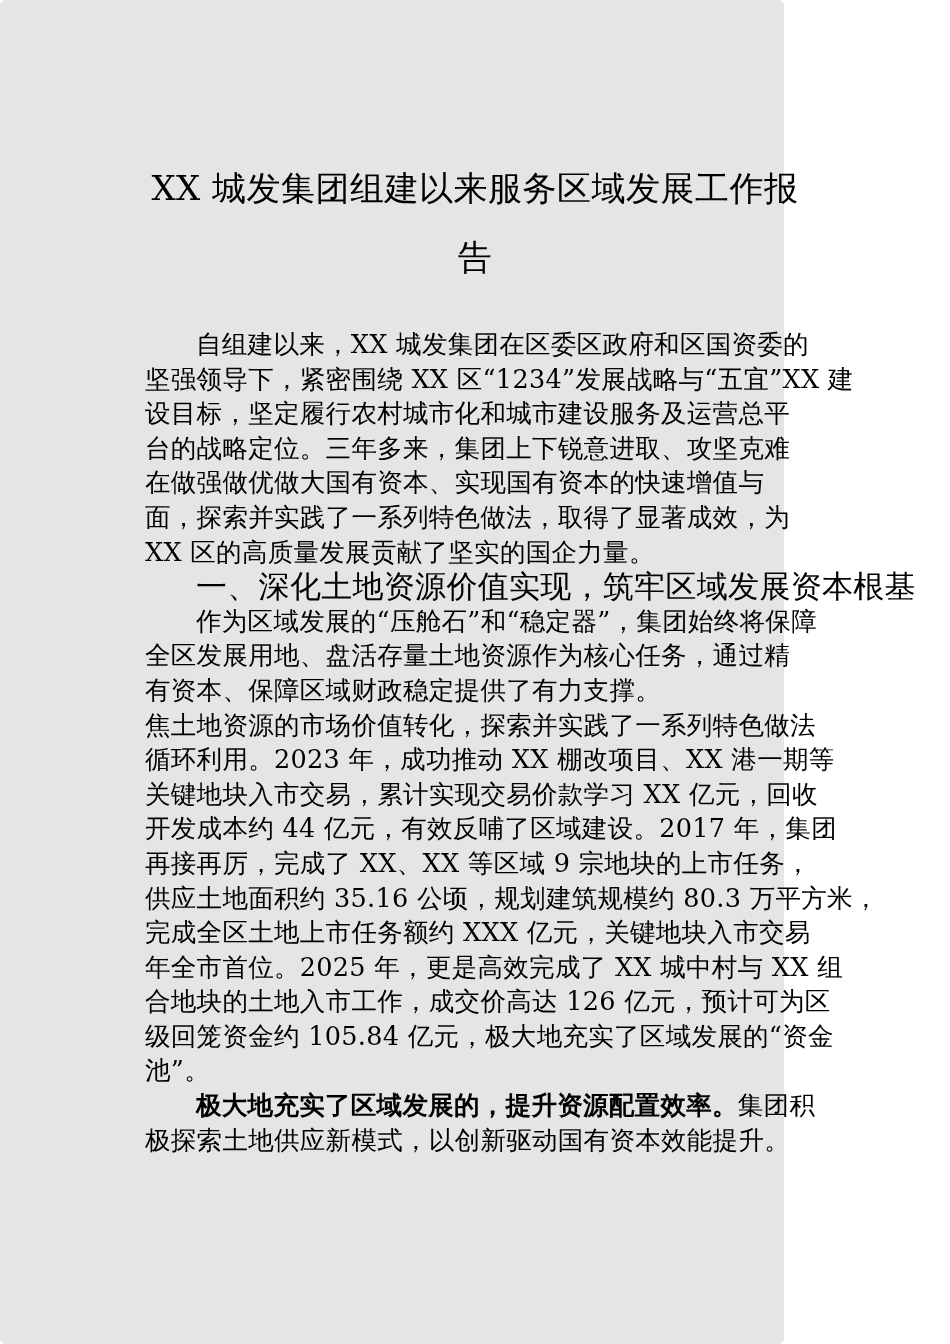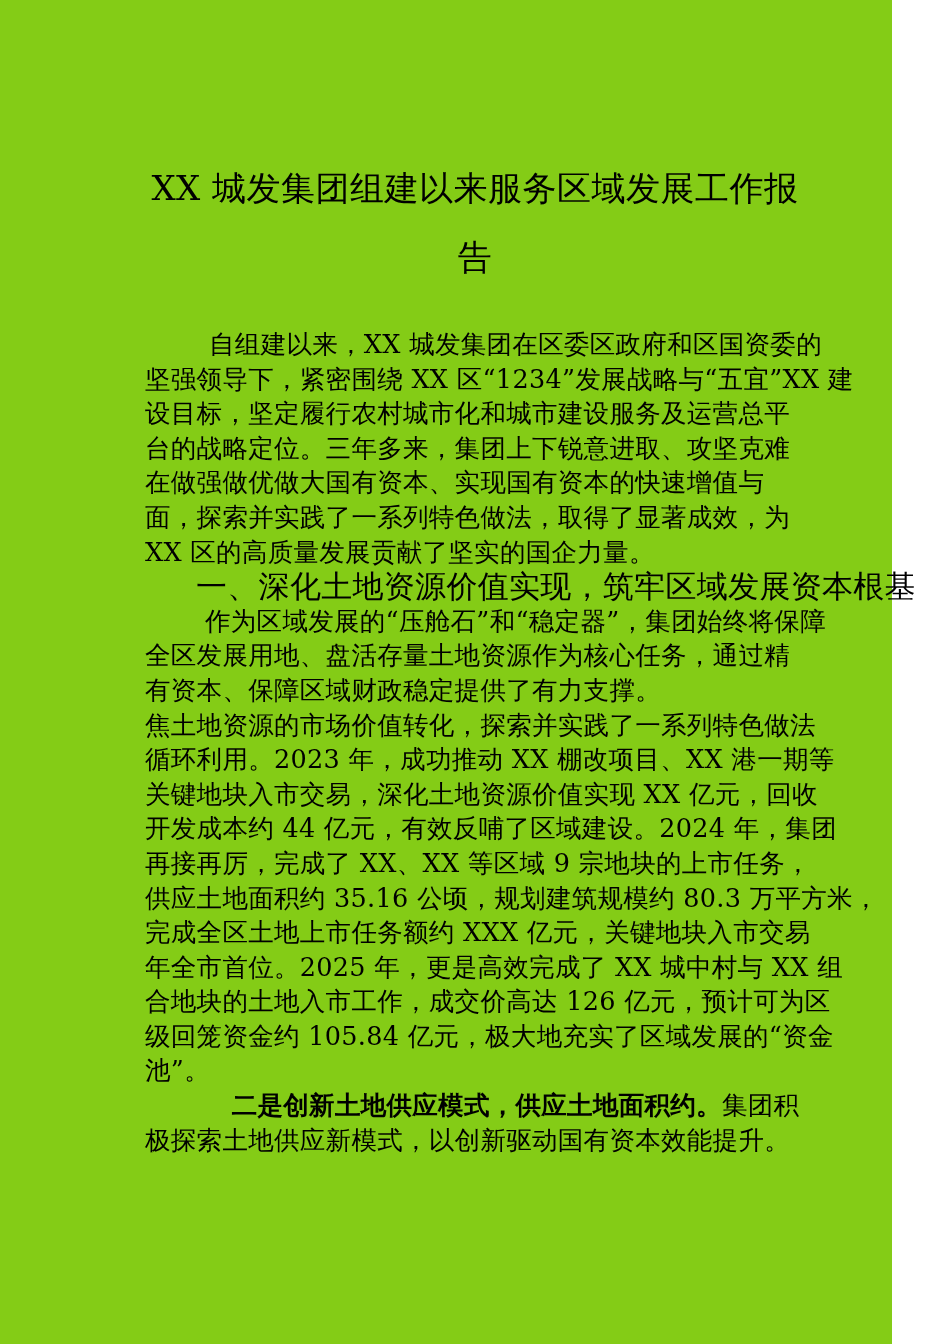--- a/index.html
+++ b/index.html
@@ -11,23 +11,24 @@
       width: 950px;
       height: 1344px;
       position: relative;
       overflow: hidden;
       font-family: "DejaVu Serif", "Liberation Serif", serif;
       color: #000000;
     }
     .page {
       position: absolute;
       left: 0; top: 0;
-      width: 892px;
+      width: 784px;
       height: 1344px;
-      background: #84cc16;
+      background: #e5e5e5;
+      border-radius: 6px;
     }
     .title {
       position: absolute;
       left: 140px;
       width: 670px;
       text-align: center;
       font-size: 34px;
       line-height: 34px;
       letter-spacing: 0.5px;
       white-space: nowrap;
@@ -40,21 +41,21 @@
       top: 327px;
       width: 690px;
     }
     .line {
       height: 34.6px;
       line-height: 34.6px;
       font-size: 25.5px;
       white-space: nowrap;
       letter-spacing: 0.3px;
     }
-    .indent { padding-left: 51px; text-align: center; }
+    .indent { padding-left: 51px; }
     .bold { font-weight: bold; }
     .heading { font-family: "DejaVu Sans", "Liberation Sans", sans-serif; font-size: 31px; }
   </style>
 </head>
 <body>
 
 <div class="page">
 
   <div class="title l1">XX 城发集团组建以来服务区域发展工作报</div>
   <div class="title l2">告</div>
@@ -70,29 +71,29 @@
     <div class="line">XX 区的高质量发展贡献了坚实的国企力量。</div>
 
     <div class="line indent heading">一、深化土地资源价值实现，筑牢区域发展资本根基</div>
 
     <div class="line indent">作为区域发展的“压舱石”和“稳定器”，集团始终将保障</div>
     <div class="line">全区发展用地、盘活存量土地资源作为核心任务，通过精</div>
     <div class="line">有资本、保障区域财政稳定提供了有力支撑。</div>
 
     <div class="line">焦土地资源的市场价值转化，探索并实践了一系列特色做法</div>
     <div class="line">循环利用。2023 年，成功推动 XX 棚改项目、XX 港一期等</div>
-    <div class="line">关键地块入市交易，深化土地资源价值实现 XX 亿元，回收</div>
-    <div class="line">开发成本约 44 亿元，有效反哺了区域建设。2024 年，集团</div>
+    <div class="line">关键地块入市交易，累计实现交易价款学习 XX 亿元，回收</div>
+    <div class="line">开发成本约 44 亿元，有效反哺了区域建设。2017 年，集团</div>
     <div class="line">再接再厉，完成了 XX、XX 等区域 9 宗地块的上市任务，</div>
     <div class="line">供应土地面积约 35.16 公顷，规划建筑规模约 80.3 万平方米，</div>
     <div class="line">完成全区土地上市任务额约 XXX 亿元，关键地块入市交易</div>
     <div class="line">年全市首位。2025 年，更是高效完成了 XX 城中村与 XX 组</div>
     <div class="line">合地块的土地入市工作，成交价高达 126 亿元，预计可为区</div>
     <div class="line">级回笼资金约 105.84 亿元，极大地充实了区域发展的“资金</div>
     <div class="line">池”。</div>
 
     <div class="line indent">
-      <span class="bold">二是创新土地供应模式，供应土地面积约。</span><span>集团积</span>
+      <span class="bold">极大地充实了区域发展的，提升资源配置效率。</span><span>集团积</span>
     </div>
     <div class="line">极探索土地供应新模式，以创新驱动国有资本效能提升。</div>
 
   </div>
 </div>
 
 </body></html>

